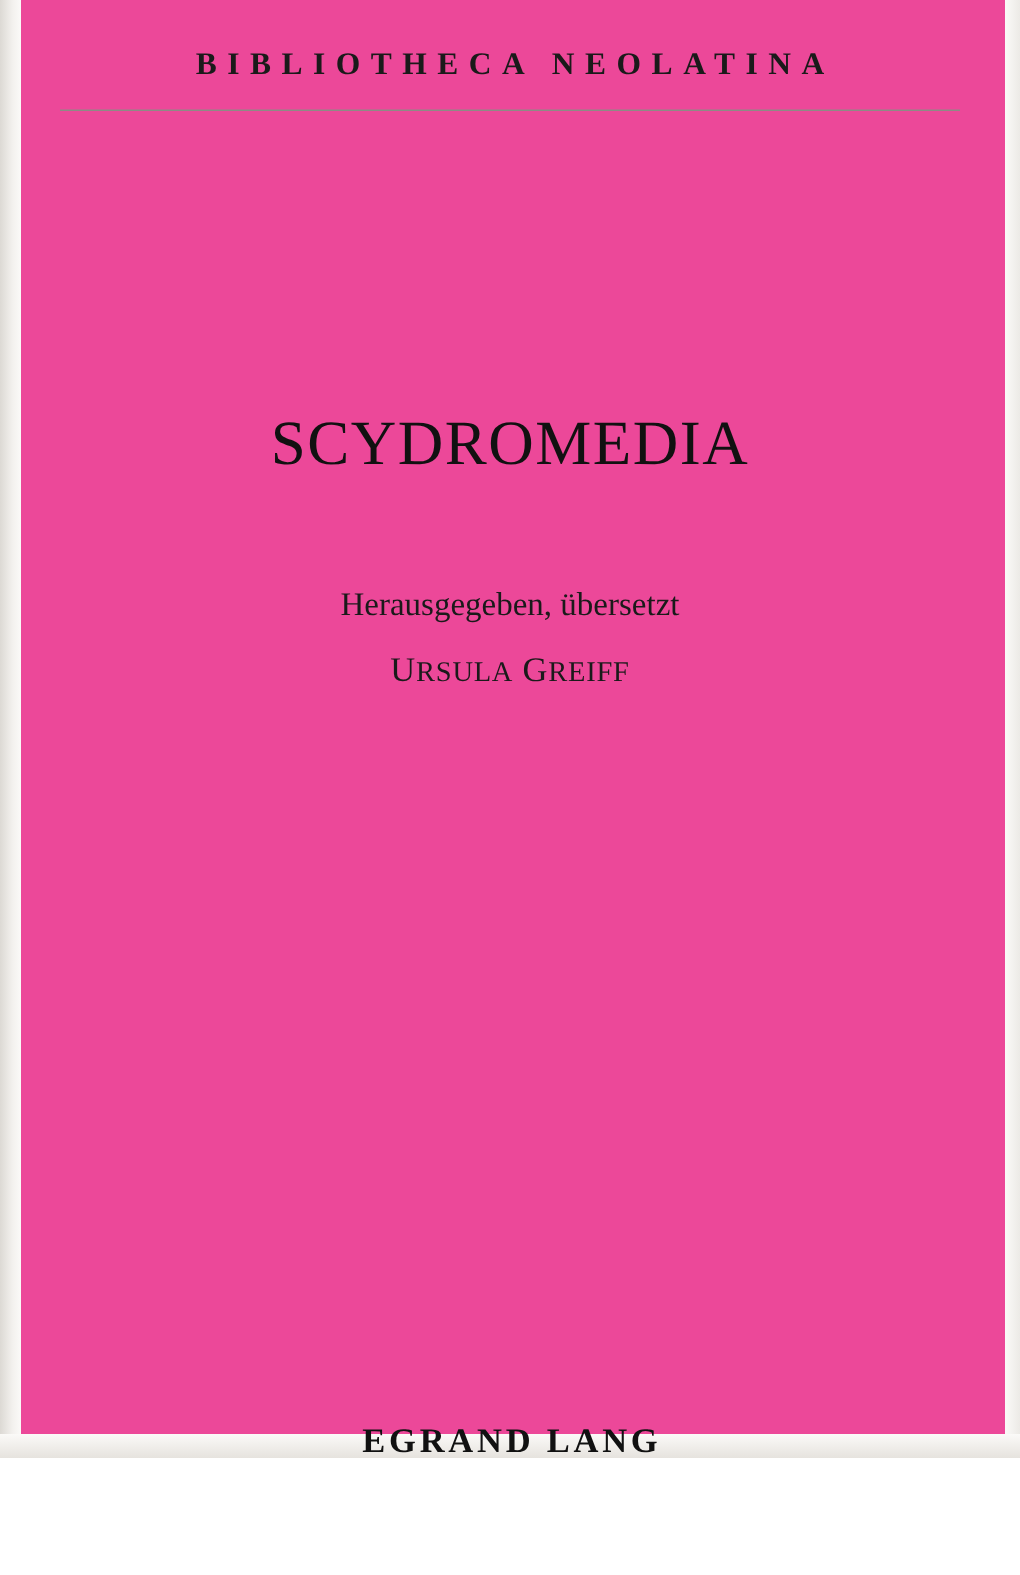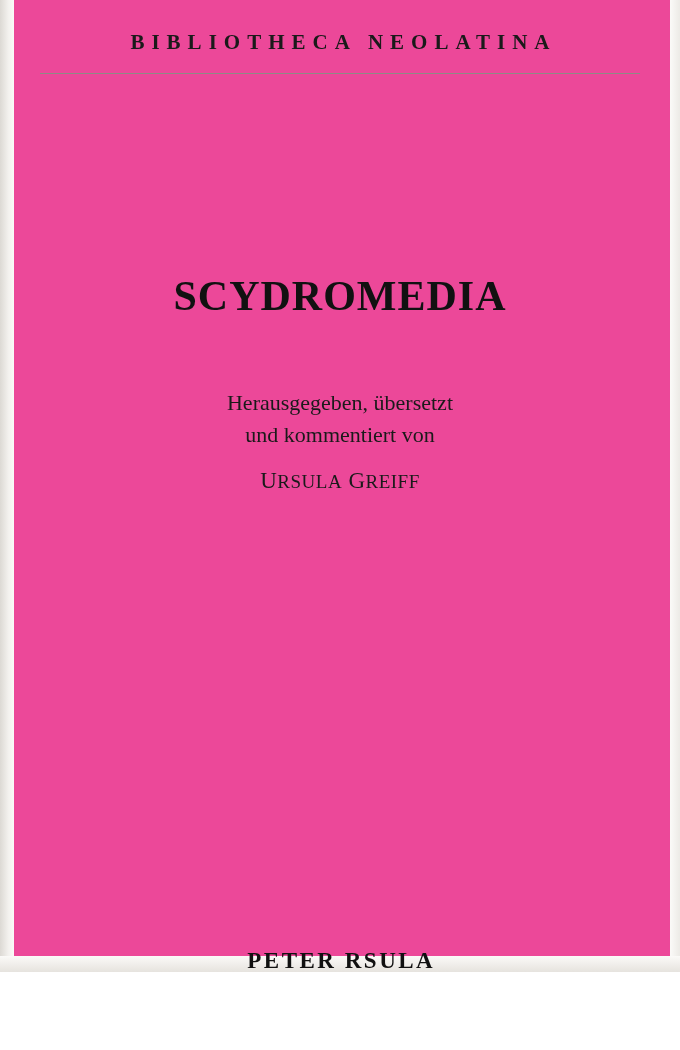--- a/index.html
+++ b/index.html
@@ -74,21 +74,21 @@
   .author .small-caps-lead { font-size: 20px; }
   .author .small-caps { font-size: 16.5px; }
 
   .work-title {
     position: absolute;
     top: 272px;
     left: 0;
     width: 100%;
     text-align: center;
     font-size: 42px;
-    font-weight: bold;
+    font-weight: normal;
     letter-spacing: 1px;
     color: #111111;
   }
 
   .contrib {
     position: absolute;
     top: 388px;
     left: 0;
     width: 100%;
     text-align: center;
@@ -134,21 +134,20 @@
 
   <div class="series-title">BIBLIOTHECA NEOLATINA</div>
 
   <div class="series-rule"></div>
 
 
   <div class="work-title">SCYDROMEDIA</div>
 
   <div class="contrib">
     <div class="line1">Herausgegeben, übersetzt</div>
-    <div class="line2">und kommentiert von</div>
     <div class="editor">
       <span class="small-caps-lead">U</span><span class="small-caps">RSULA</span><span class="small-caps-lead"> </span><span class="small-caps-lead">G</span><span class="small-caps">REIFF</span>
     </div>
   </div>
 
-  <div class="publisher">PETER RSULA</div>
+  <div class="publisher">EGRAND LANG</div>
 
 </div>
 
 </body></html>

